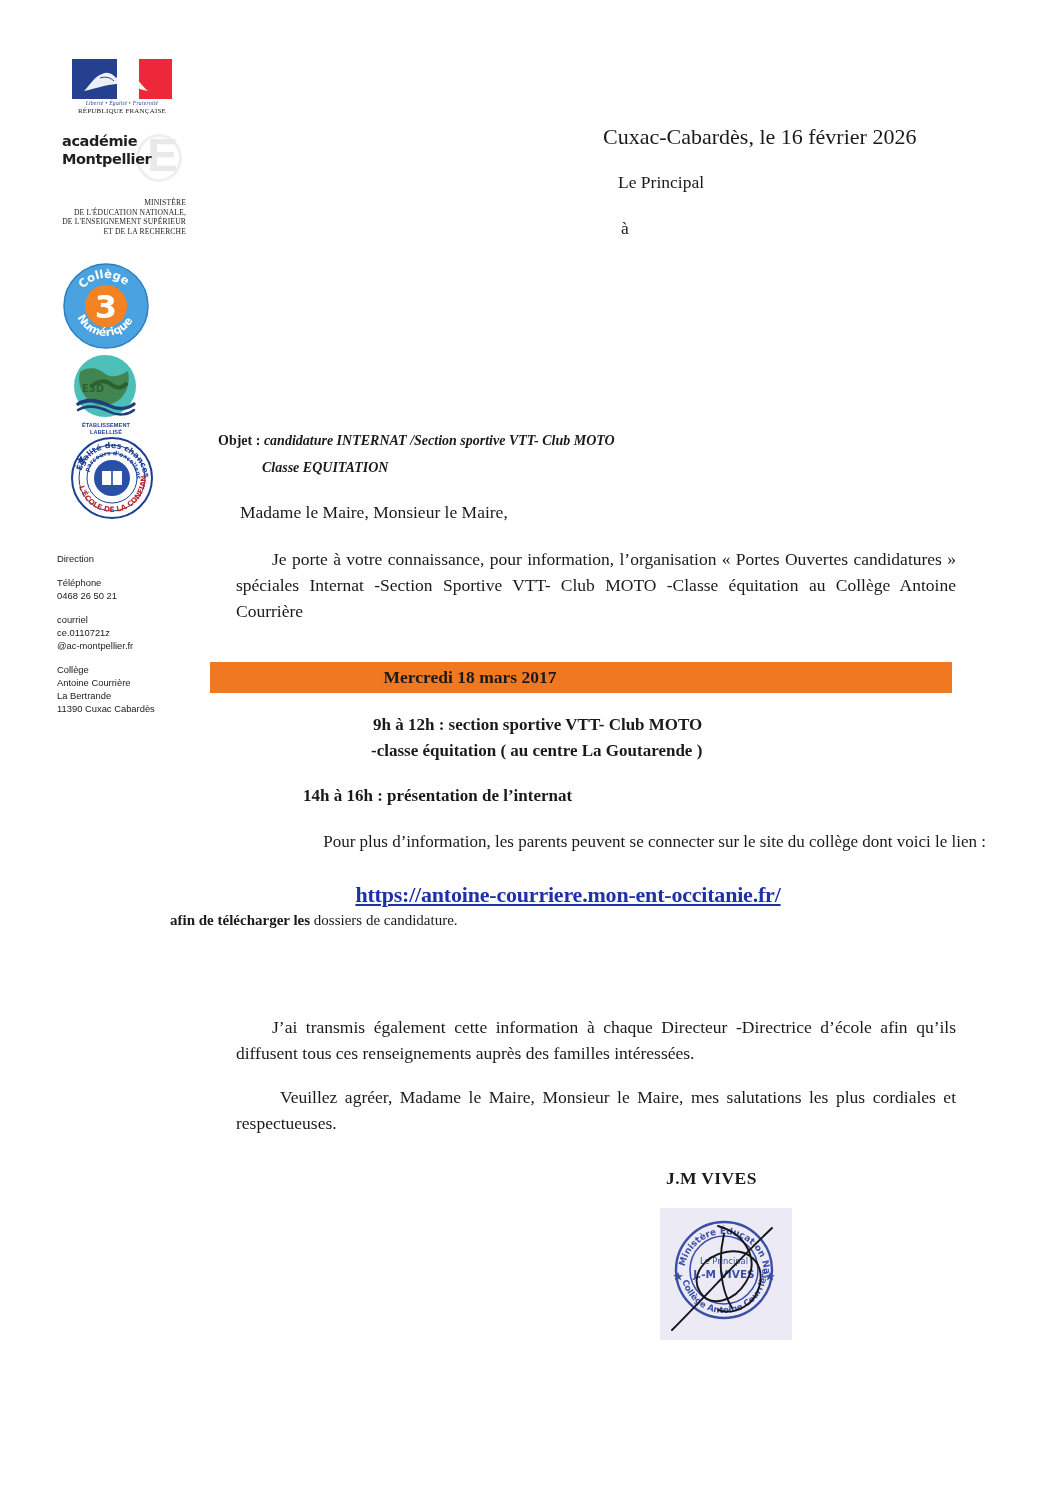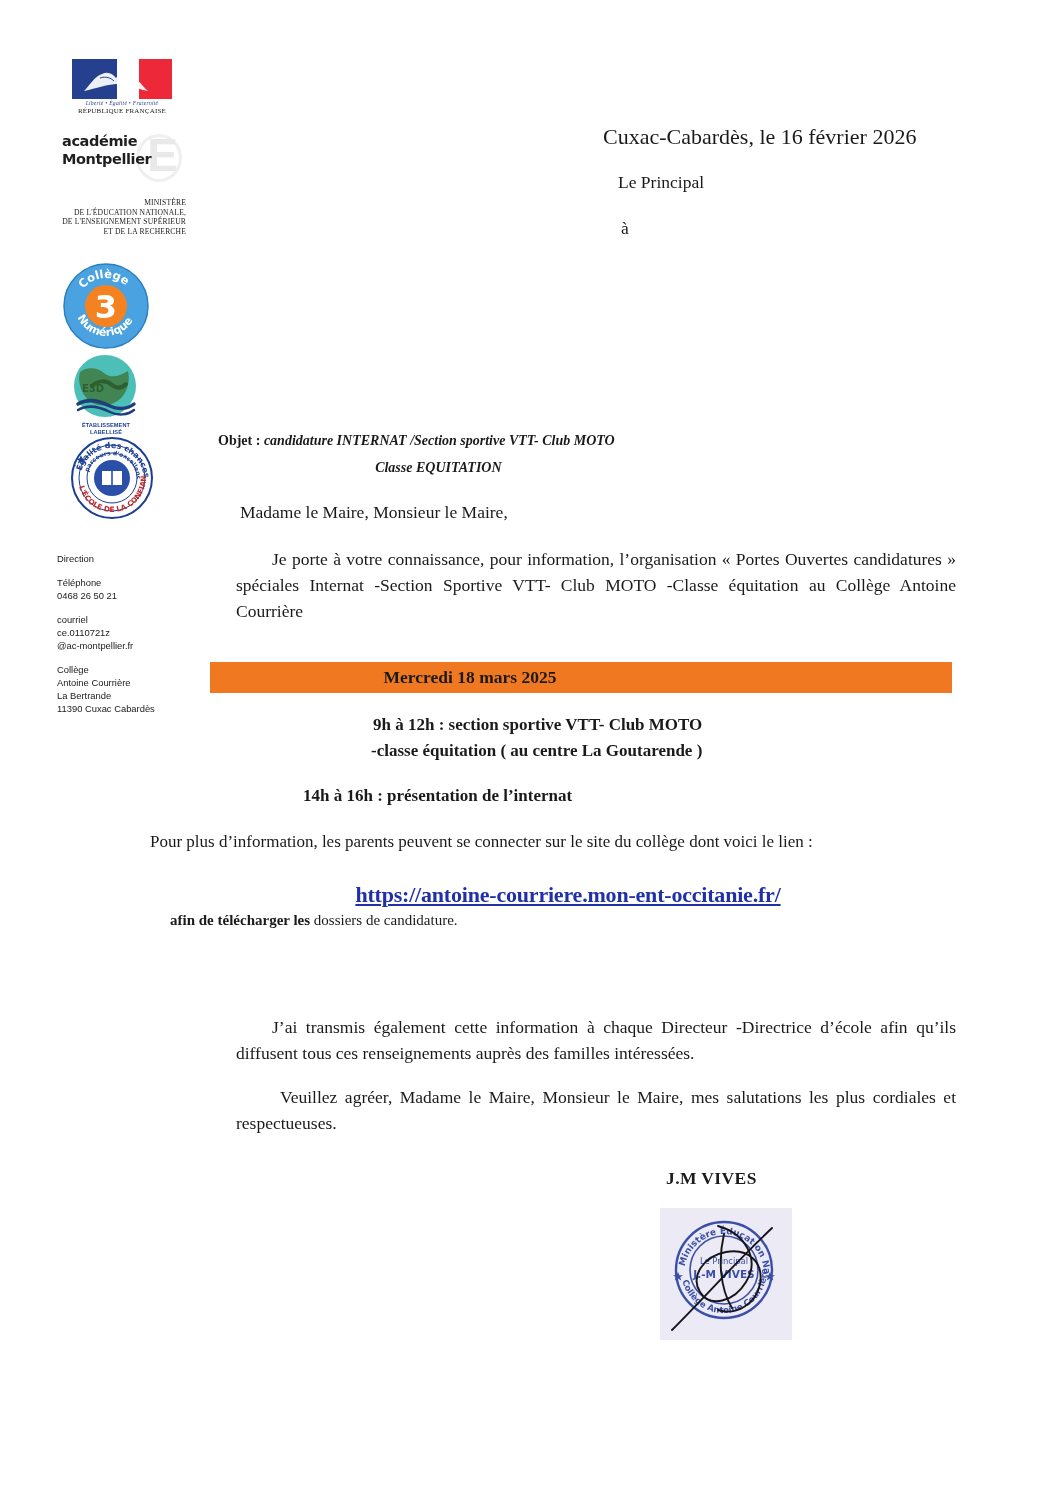--- a/index.html
+++ b/index.html
@@ -216,21 +216,20 @@
     left: 70px;
     top: 427px;
     font-size: 14px;
     font-weight: bold;
     line-height: 27px;
   }
   .objet .it { font-style: italic; }
   .objet .l2 {
     display: block;
     padding-left: 44px;
-    text-align: center;
   }
 
   .salutation {
     position: absolute;
     left: 92px;
     top: 502px;
     font-size: 17.5px;
   }
 
   .para1 {
@@ -281,25 +280,25 @@
   .slot2 {
     position: absolute;
     left: 155px;
     top: 786px;
     font-size: 17px;
     font-weight: bold;
   }
 
   .info-line {
     position: absolute;
-    left: 2px;
+    left: 8px;
     top: 832px;
     width: 830px;
     font-size: 17px;
-    text-align: left;
+    text-align: right;
   }
 
   .link-line {
     position: absolute;
     left: 20px;
     top: 882px;
     width: 800px;
     text-align: center;
   }
   .link-line a {
@@ -479,21 +478,21 @@
       <span>Objet :</span>
       <span class="it">candidature INTERNAT /Section sportive VTT- Club MOTO</span>
       <span class="l2 it">Classe EQUITATION</span>
     </div>
 
     <div class="salutation">Madame le Maire, Monsieur le Maire,</div>
 
     <div class="para1">Je porte à votre connaissance, pour information, l’organisation  « Portes Ouvertes candidatures »  spéciales Internat -Section Sportive VTT- Club MOTO   -Classe équitation au Collège Antoine Courrière</div>
 
     <div class="banner">
-      <div class="banner-text">Mercredi 18 mars 2025</div>
+      <div class="banner-text">Mercredi 18 mars 2017</div>
     </div>
 
     <div class="slot1">
       <span>9h à 12h : section sportive VTT- Club MOTO</span>
       <span class="l2">-classe équitation ( au centre La Goutarende )</span>
     </div>
 
     <div class="slot2">14h à 16h : présentation de l’internat</div>
 
     <div class="info-line">Pour plus d’information, les parents peuvent se connecter sur le site du collège dont voici le lien :</div>

